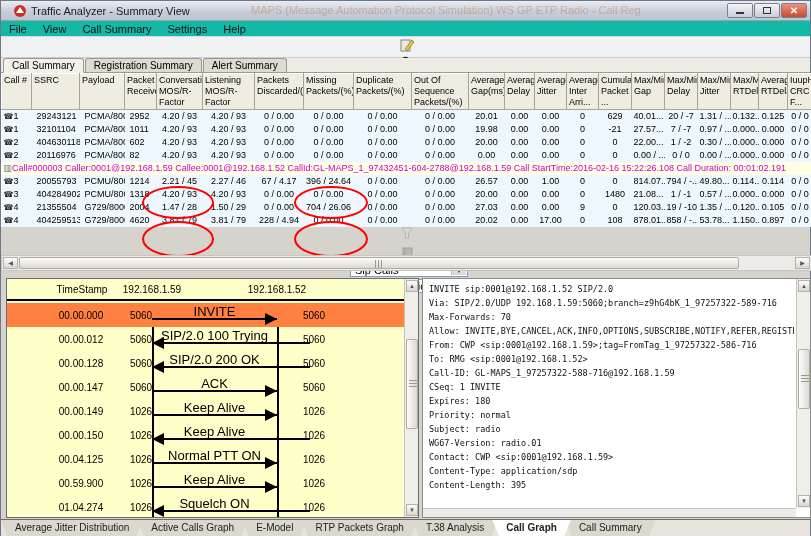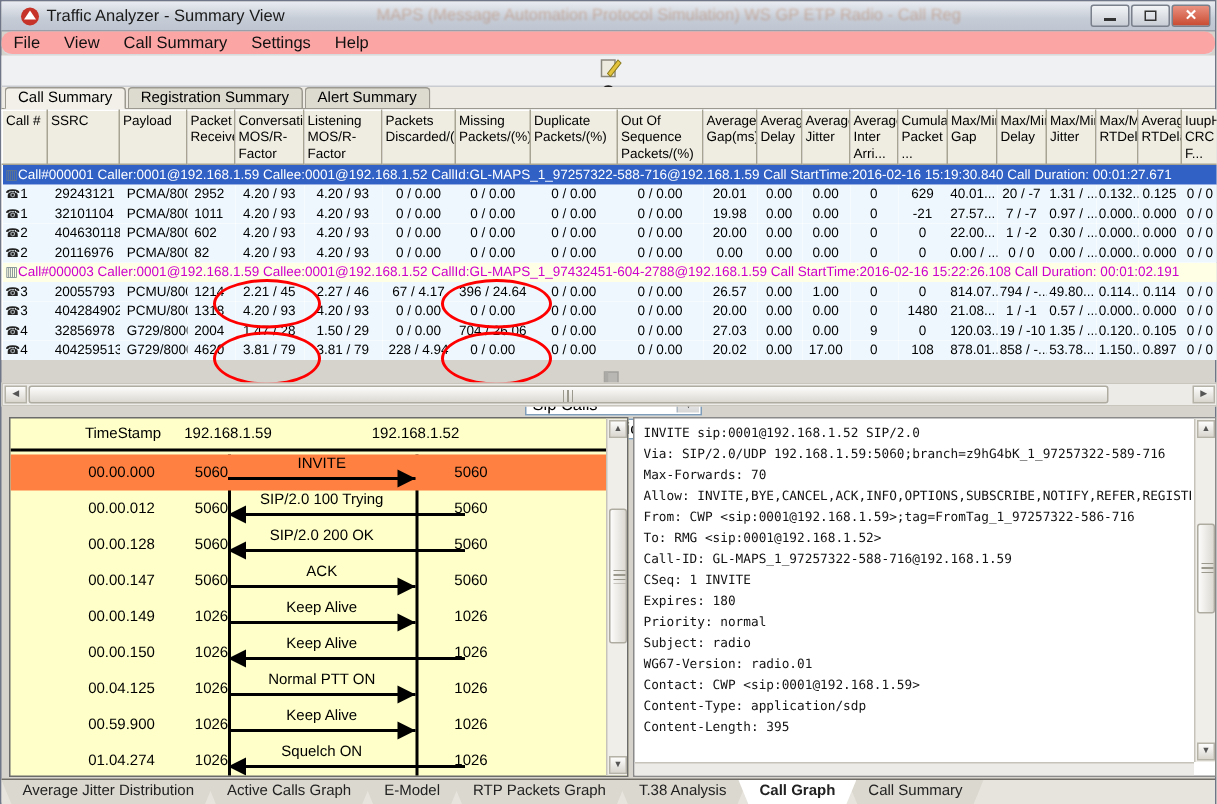--- a/index.html
+++ b/index.html
@@ -17,22 +17,22 @@
     color:#B06030; opacity:.35; filter:blur(.6px); font-size:11px; white-space:nowrap; overflow:hidden; }
   .winbtns { position:absolute; right:3px; top:2px; display:flex; gap:1px; }
   .winbtn { width:26px; height:15px; border:1px solid #7A818C; border-radius:2px;
     background:linear-gradient(#F2F4F6,#C9CED6); display:flex; align-items:center; justify-content:center; }
   .winbtn.close { background:linear-gradient(#E99180,#C94B31); color:#fff; }
   .glyph-min { width:8px; height:3px; border-bottom:2px solid #333; margin-top:4px; }
   .glyph-restore { width:8px; height:7px; border:1.5px solid #333; }
   .glyph-close { color:#fff; font-weight:bold; font-size:10px; line-height:10px; }
 
   
-  .menubar { position:absolute; left:0; top:20px; width:100%; height:16px; background:#fca5a5;
-    border-bottom:1px solid #D8DBDE; display:flex; align-items:center;border-radius:7px; }
+  .menubar { position:absolute; left:0; top:20px; width:100%; height:16px; background:#14b8a6;
+    border-bottom:1px solid #D8DBDE; display:flex; align-items:center; }
   .menu-item { padding:0 8px; font-size:11px; color:#111; }
   .toolbar { position:absolute; left:0; top:36px; width:100%; height:21px; background:#EFF1F3;
     border-bottom:1px solid #C9CCD0; display:flex; align-items:center; padding-left:3px; gap:2px;flex-direction:column; }
   .tbtn { width:21px; height:18px; display:flex; align-items:center; justify-content:center; }
   .tbtn.dim { opacity:.4; }
   .tsep { width:1px; height:16px; background:#C8CBCF; margin:0 2px; }
   .combo { height:17px; background:#fff; border:1px solid #7F9DB9; display:flex; align-items:center;
     font-size:11px; position:relative; padding-left:4px; margin-left:4px; }
   .combo .arrowbox { position:absolute; right:1px; top:1px; bottom:1px; width:15px;
     background:linear-gradient(#F4F4F4,#D6D6D6); border-left:1px solid #AAB6C0;
@@ -94,21 +94,21 @@
   .vline { position:absolute; top:0; bottom:0; width:1.5px; background:#000; }
   .vl-left { left:145px; } .vl-right { left:270px; }
   .lrow { position:relative; height:24px; }
   .lrow[data-hl="true"] { background:#FF8040; }
   .lts { position:absolute; left:28px; width:92px; top:7px; text-align:center; font-size:10px; }
   .lpt { position:absolute; left:112px; width:44px; top:7px; text-align:center; font-size:10px; }
   .rpt { position:absolute; left:285px; width:44px; top:7px; text-align:center; font-size:10px; }
   .larrow { position:absolute; left:145px; top:0; height:100%; }
   .lrow[data-dir="right"] .larrow { width:125px; }
   .lrow[data-dir="left"]  .larrow { width:158px; }
-  .llabel { position:absolute; left:0; top:1px; width:125px; text-align:center; font-size:10px; white-space:nowrap; }
+  .llabel { position:absolute; left:0; top:1px; width:125px; text-align:center; font-size:13px; white-space:nowrap; }
   .lline { position:absolute; left:0; right:0; top:15px; border-top:2px solid #000; }
   .lhead { position:absolute; top:10px; width:0; height:0; border-top:6px solid transparent; border-bottom:6px solid transparent; }
   .lrow[data-dir="right"] .lhead { right:0; border-left:12px solid #000; }
   .lrow[data-dir="left"]  .lhead { left:0; border-right:12px solid #000; }
   .ladder .vscroll { right:0; top:0; bottom:0; }
 
   
   .sippane { position:absolute; left:421px; top:277px; width:389px; height:240px; background:#FFFFFF;
     border:1px solid #8A8A8A; overflow:hidden; }
   .sippane pre { position:absolute; left:6px; top:3px; right:16px; bottom:10px; overflow:hidden;
@@ -311,23 +311,20 @@
 Delay</th>
           <th>Max/Min
 Jitter</th>
           <th>Max/Min
 RTDela...</th>
           <th>Average
 RTDela...</th>
           <th>IuupH...
 CRC F...</th>
         </tr>
-    <tr class="group-row" data-selected="true">
-          <td colspan="21">Call#000001  Caller:0001@192.168.1.59 Callee:0001@192.168.1.52 CallId:GL-MAPS_1_97257322-588-716@192.168.1.59 Call StartTime:2016-02-16 15:19:30.840 Call Duration: 00:01:27.671</td>
-        </tr>
     <tr class="data-row">
           <td>1</td>
           <td>29243121</td>
           <td>PCMA/8000</td>
           <td>2952</td>
           <td>4.20 / 93</td>
           <td>4.20 / 93</td>
           <td>0 / 0.00</td>
           <td>0 / 0.00</td>
           <td>0 / 0.00</td>
@@ -457,21 +454,21 @@
           <td>1480</td>
           <td>21.08...</td>
           <td>1 / -1</td>
           <td>0.57 / ...</td>
           <td>0.000...</td>
           <td>0.000</td>
           <td>0 / 0</td>
         </tr>
     <tr class="data-row">
           <td>4</td>
-          <td>32856978</td>
+          <td>21355504</td>
           <td>G729/8000</td>
           <td>2004</td>
           <td>1.47 / 28</td>
           <td>1.50 / 29</td>
           <td>0 / 0.00</td>
           <td>704 / 26.06</td>
           <td>0 / 0.00</td>
           <td>0 / 0.00</td>
           <td>27.03</td>
           <td>0.00</td>

